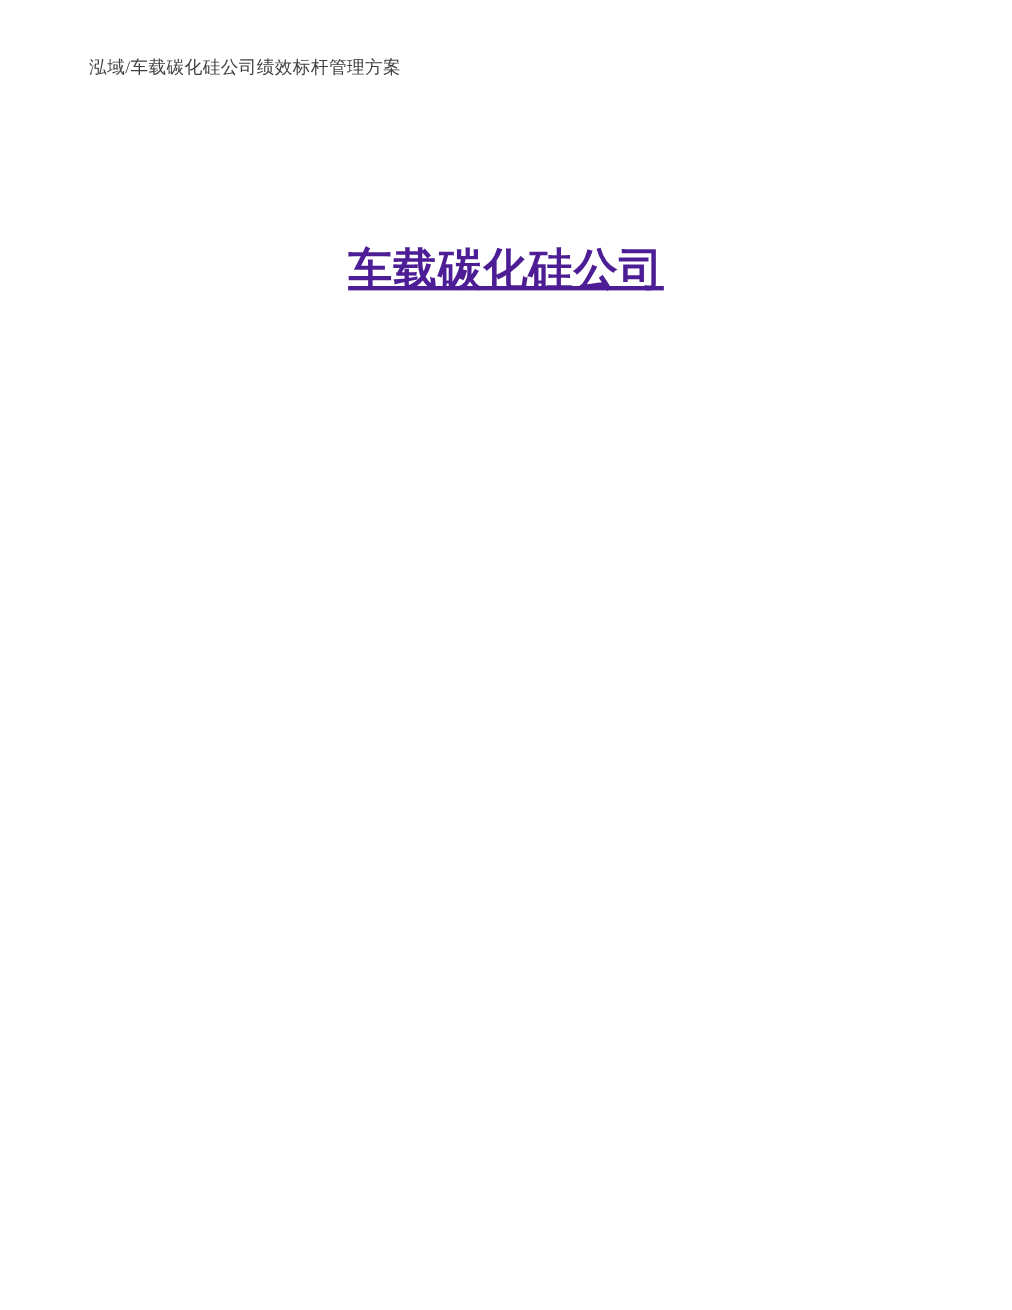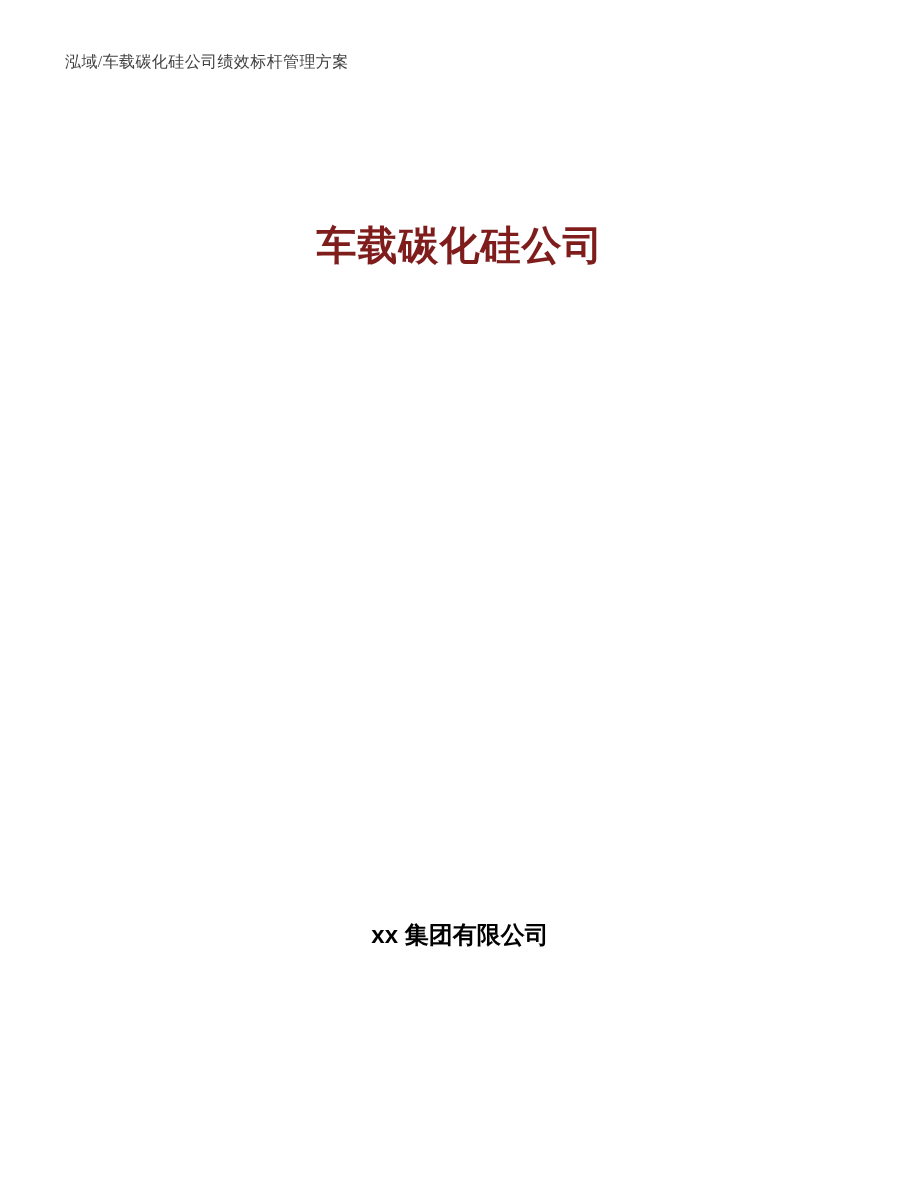--- a/index.html
+++ b/index.html
@@ -11,40 +11,41 @@
     position: relative;
     width: 920px;
     height: 1191px;
     background: #ffffff;
     overflow: hidden;
     font-family: "Liberation Sans", sans-serif;
   }
   .header {
     position: absolute;
     top: 53px;
-    left: 65px;
+    left: 81px;
     font-family: "Liberation Serif", "DejaVu Serif", serif;
     font-size: 16px;
     line-height: 18px;
     letter-spacing: 0.4px;
     color: #3f3f3f;
     white-space: nowrap;
   }
   .title-block {
     position: absolute;
     top: 206px;
     left: 0;
     width: 100%;
     text-align: center;
     font-family: "Liberation Sans", "DejaVu Sans", sans-serif;
     font-weight: 700;
     font-size: 40px;
     line-height: 78px;
-    color: #7f1d1d;
+    color: #4c1d95;
     letter-spacing: 1px;
+    text-decoration: underline;
   }
   .company {
     position: absolute;
     top: 922px;
     left: 0;
     width: 100%;
     text-align: center;
     font-family: "Liberation Sans", "DejaVu Sans", sans-serif;
     font-weight: 700;
     font-size: 24px;
@@ -58,15 +59,14 @@
 <div class="page">
 
   <div class="header">
     <span>泓域/车载碳化硅公司绩效标杆管理方案</span>
   </div>
 
   <div class="title-block">
     <div>车载碳化硅公司</div>
   </div>
 
-  <div class="company">xx 集团有限公司</div>
 
 </div>
 
 </body></html>

